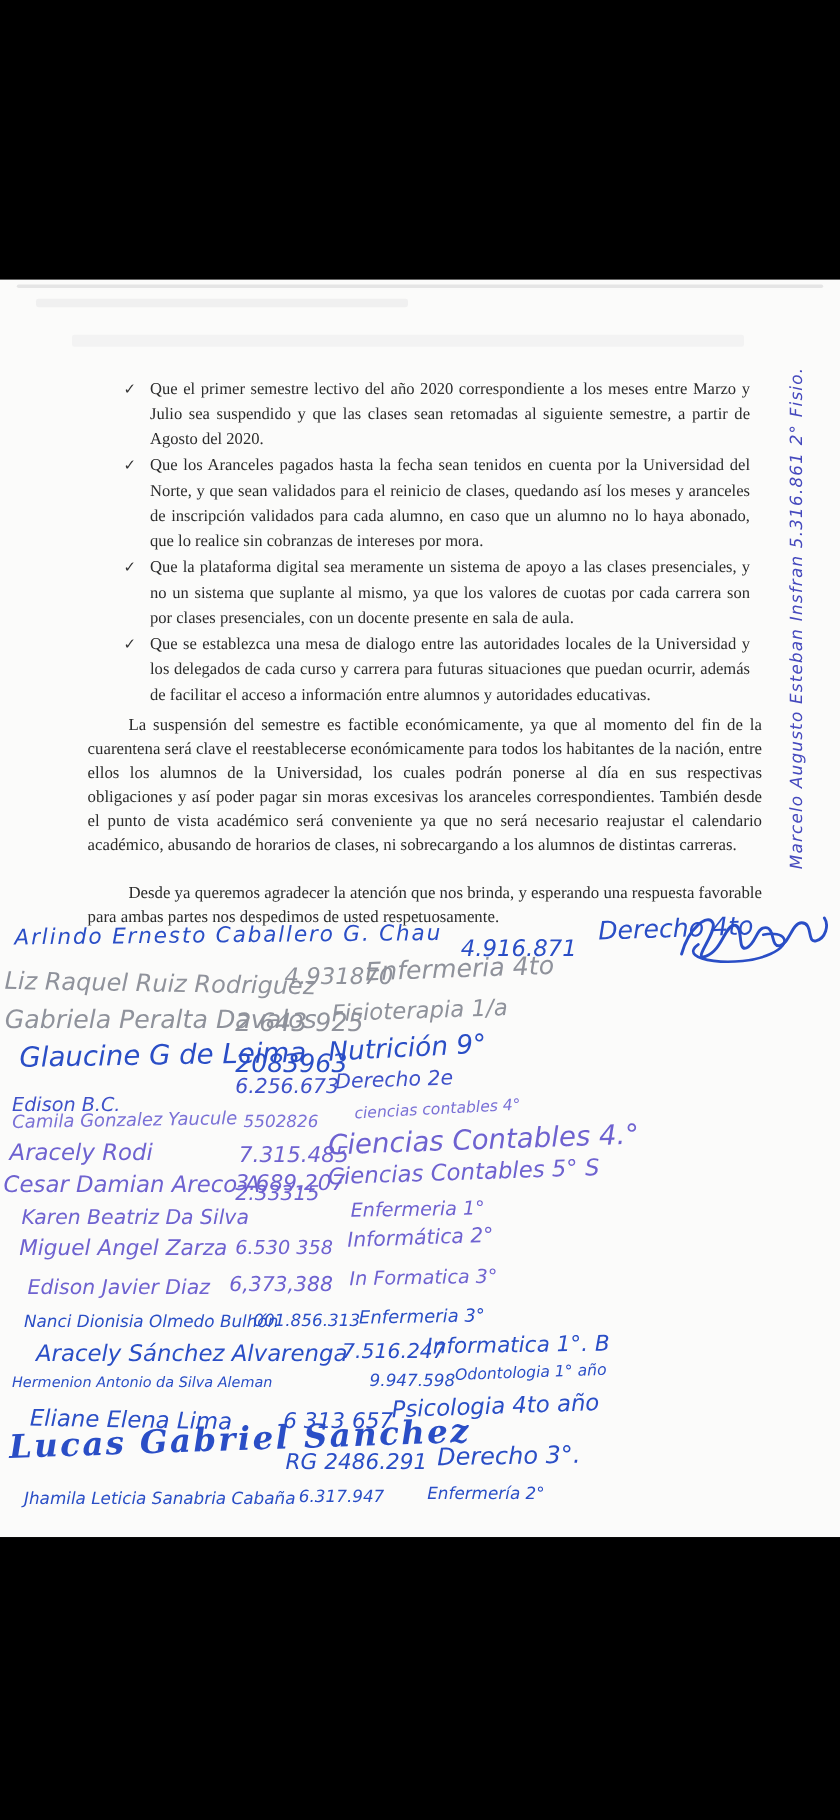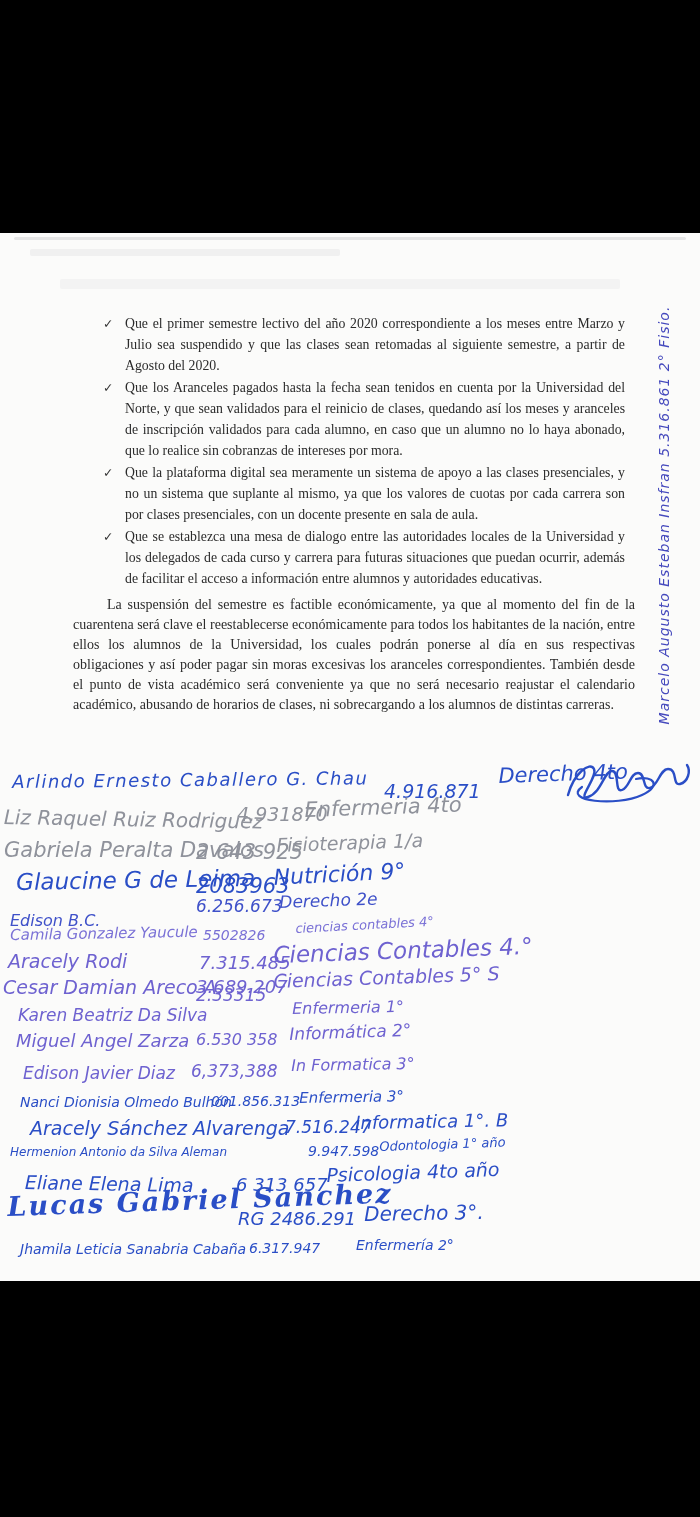--- a/index.html
+++ b/index.html
@@ -91,20 +91,21 @@
       <span class="check">✓</span>
       <span>Que la plataforma digital sea meramente un sistema de apoyo a las clases presenciales, y no un sistema que suplante al mismo, ya que los valores de cuotas por cada carrera son por clases presenciales, con un docente presente en sala de aula.</span>
     </li>
     <li>
       <span class="check">✓</span>
       <span>Que se establezca una mesa de dialogo entre las autoridades locales de la Universidad y los delegados de cada curso y carrera para futuras situaciones que puedan ocurrir, además de facilitar el acceso a información entre alumnos y autoridades educativas.</span>
     </li>
   </ul>
 
   <p class="body-par printed">La suspensión del semestre es factible económicamente, ya que al momento del fin de la cuarentena será clave el reestablecerse económicamente para todos los habitantes de la nación, entre ellos los alumnos de la Universidad, los cuales podrán ponerse al día en sus respectivas obligaciones y así poder pagar sin moras excesivas los aranceles correspondientes. También desde el punto de vista académico será conveniente ya que no será necesario reajustar el calendario académico, abusando de horarios de clases, ni sobrecargando a los alumnos de distintas carreras.</p>
+  <p class="closing printed">Desde ya queremos agradecer la atención que nos brinda, y esperando una respuesta favorable para ambas partes nos despedimos de usted respetuosamente.</p>
 
   <div class="side-note">Marcelo Augusto Esteban Insfran  5.316.861  2° Fisio.</div>
 
   <svg class="scrawl" viewBox="0 0 138 58">
     <path d="M10,40 C16,18 32,6 36,14 C40,22 18,46 30,42 C44,37 46,16 54,16 C62,16 56,38 64,35 C72,32 72,18 80,18 C88,18 84,35 92,33 C100,31 102,14 110,14 C120,14 114,31 122,29 C130,27 133,16 129,10" fill="none" stroke="#2a4ec6" stroke-width="2.4" stroke-linecap="round"></path>
     <path d="M24,32 C4,46 58,52 84,40 C104,31 96,20 78,24" fill="none" stroke="#2a4ec6" stroke-width="2.2" stroke-linecap="round"></path>
   </svg>
 
   <div>
     <div>

